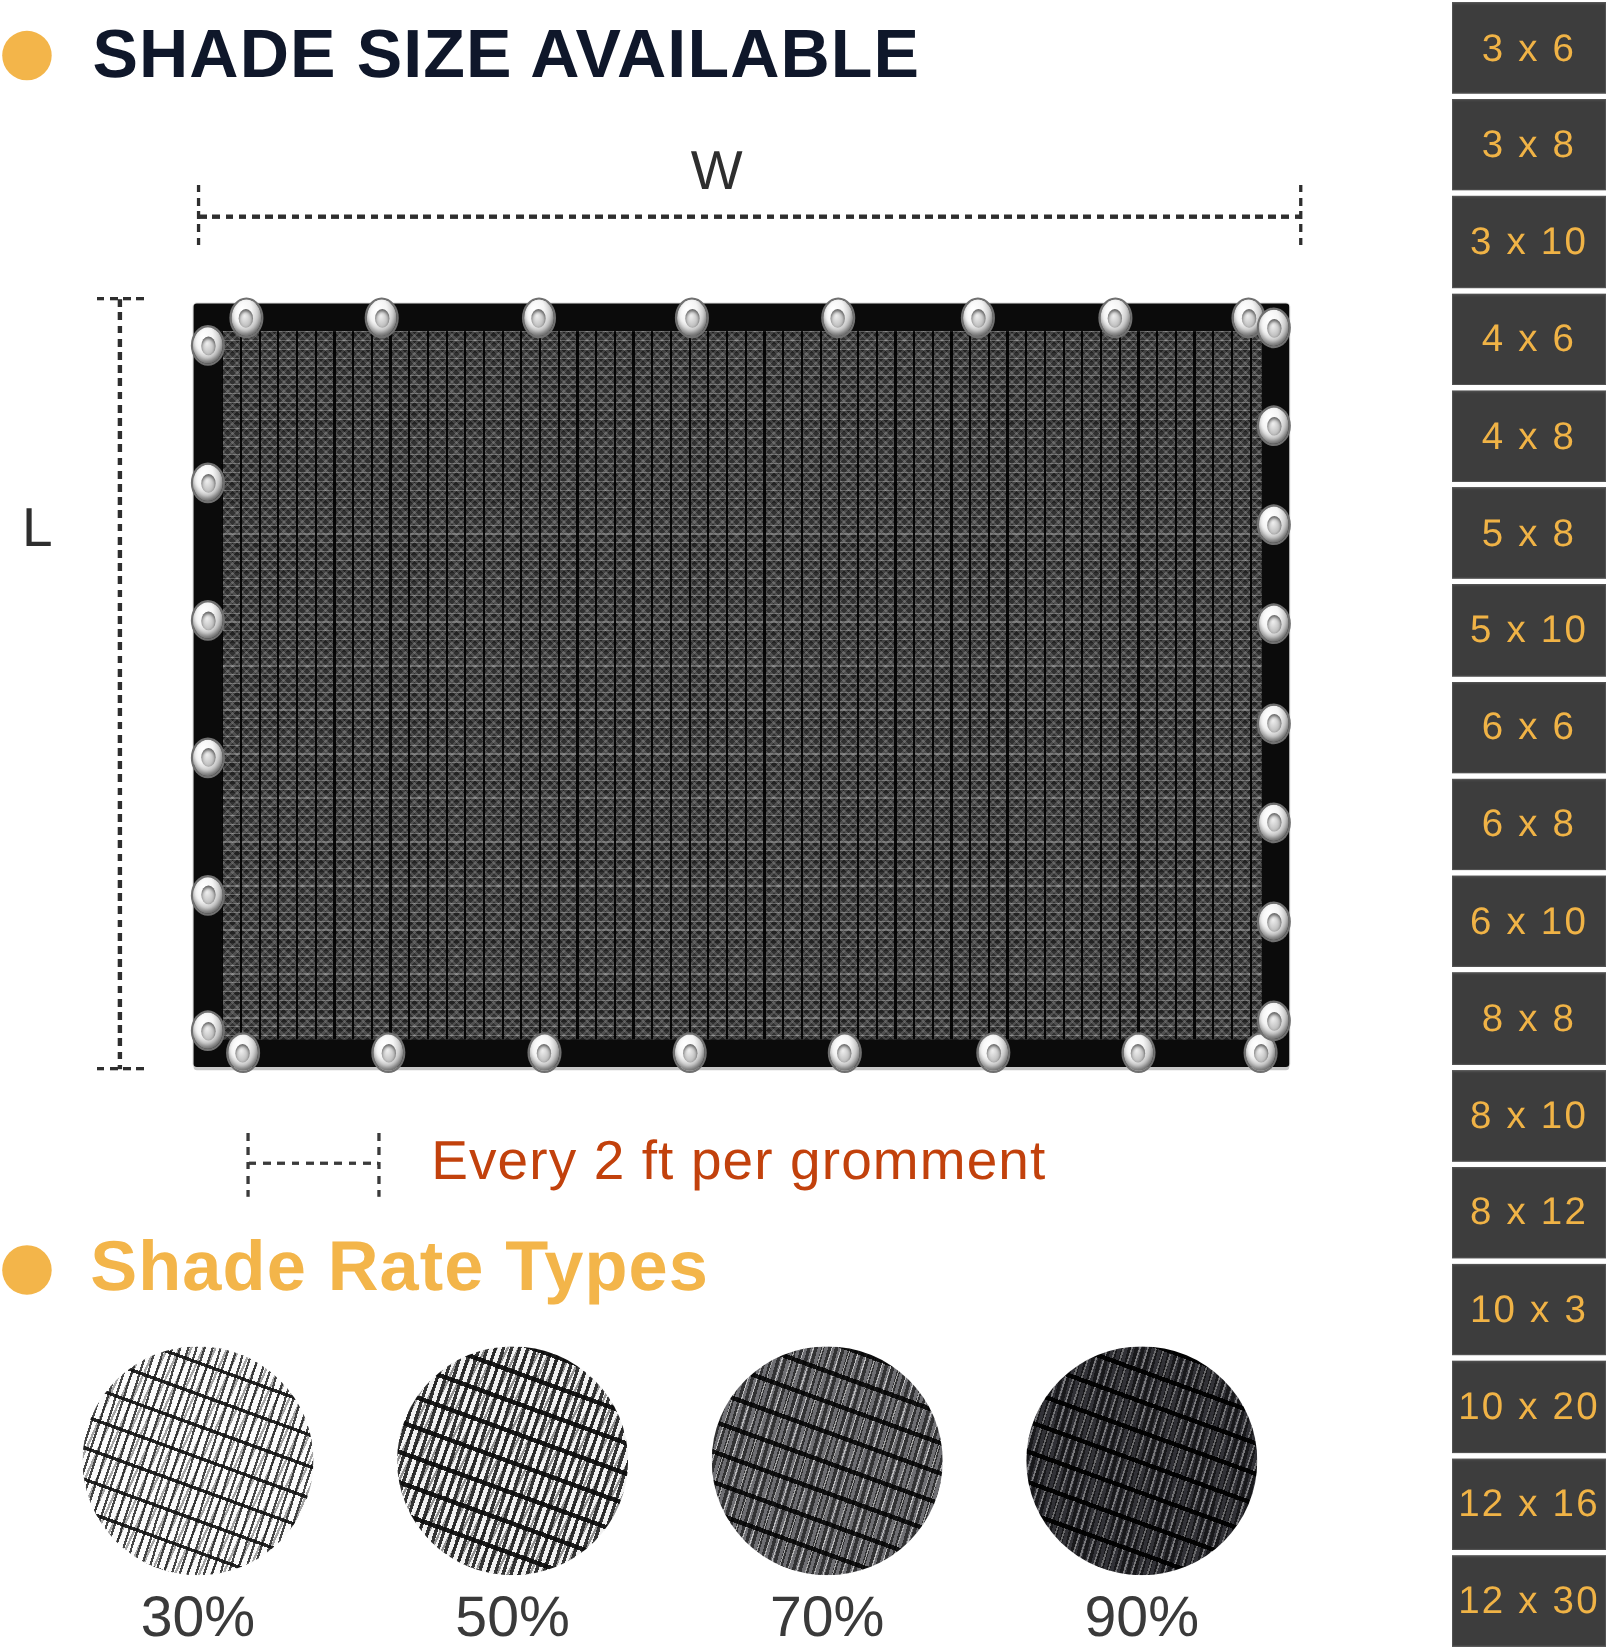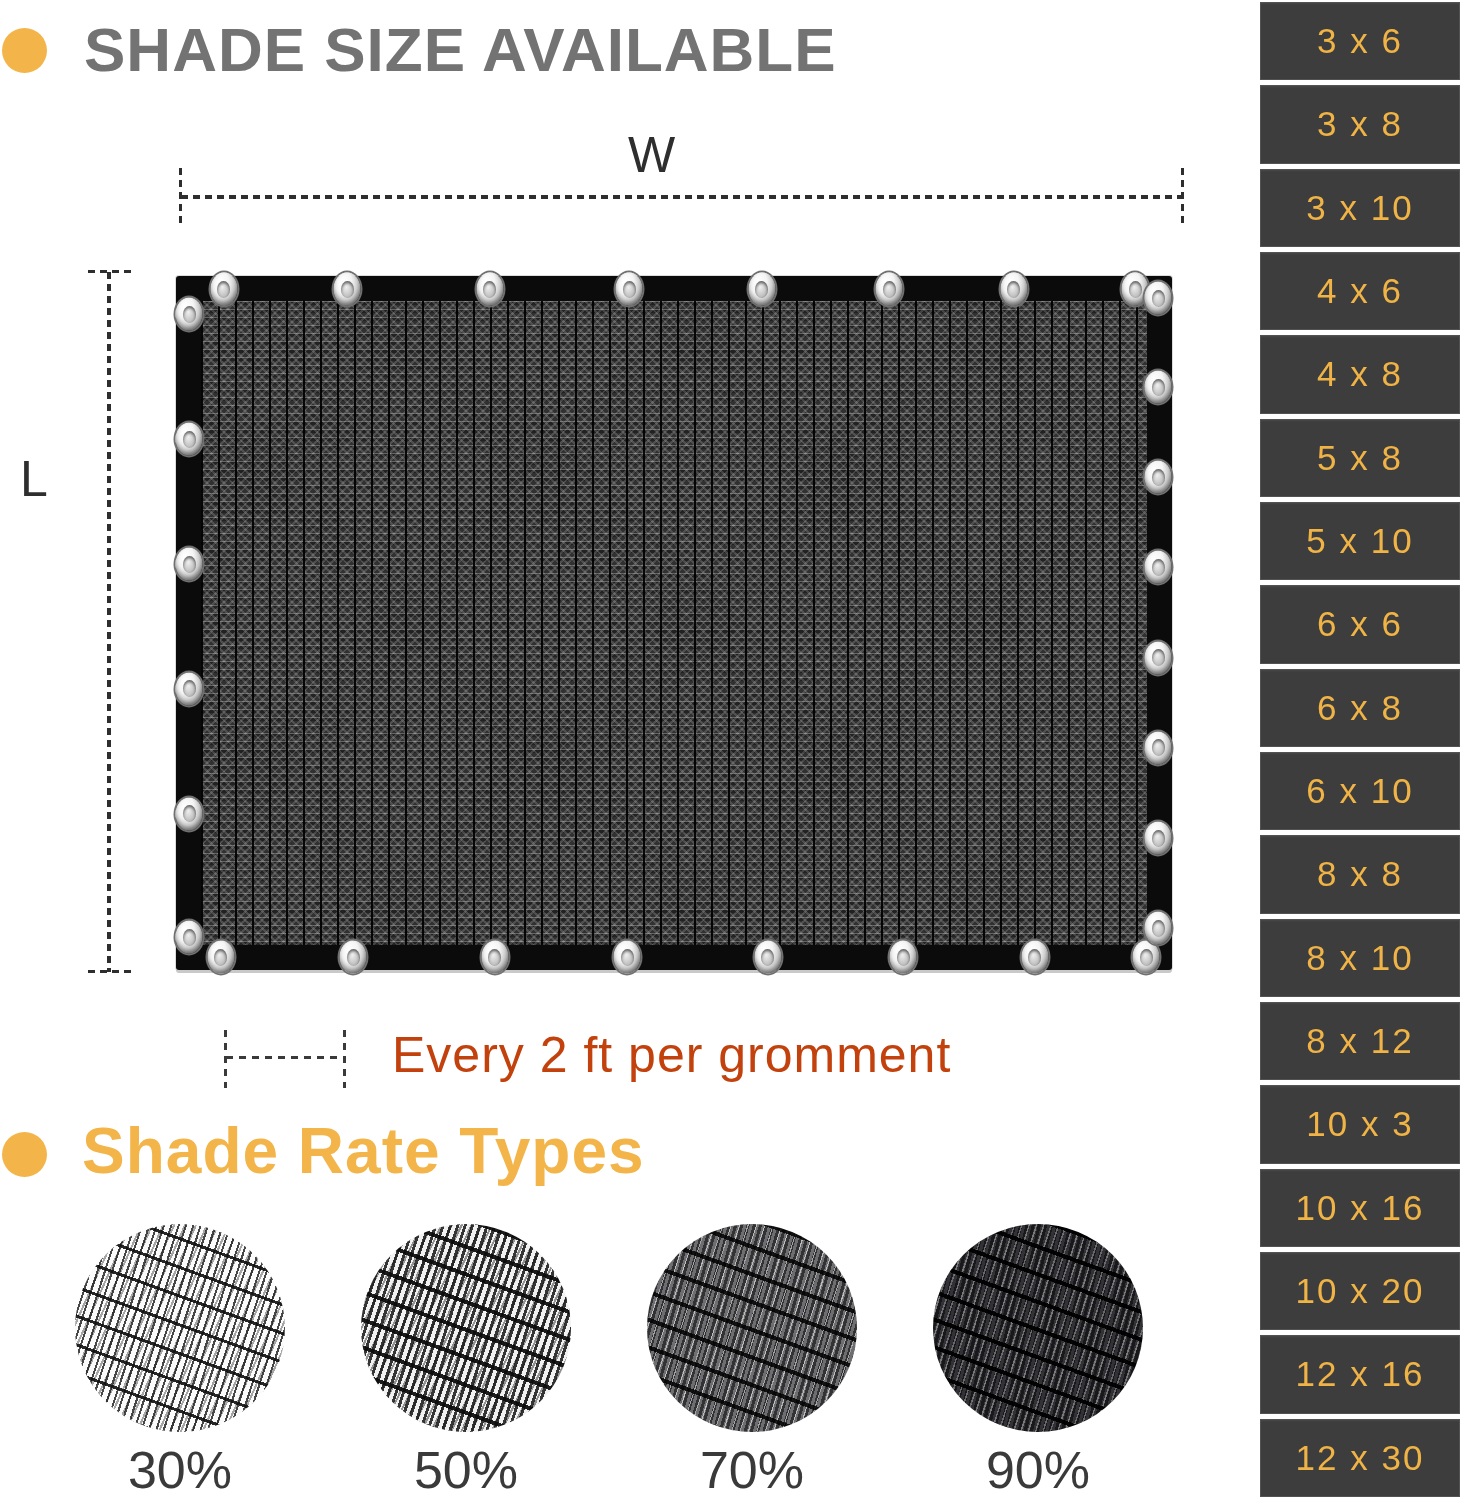--- a/index.html
+++ b/index.html
@@ -12,21 +12,21 @@
   }
   
   .bullet{
     position:absolute;width:45px;height:45px;border-radius:50%;
     background:#F3B54A;
   }
   .bullet.b1{left:2px;top:28px;}
   .bullet.b2{left:2px;top:1132px;}
   .h1{
     position:absolute;left:84px;top:14px;
-    font-size:62px;font-weight:bold;color:#737373;
+    font-size:62px;font-weight:bold;color:#0f172a;
     letter-spacing:1px;white-space:nowrap;
   }
   .h2{
     position:absolute;left:82px;top:1114px;
     font-size:64px;font-weight:bold;color:#F3B54A;
     letter-spacing:1px;white-space:nowrap;
   }
   
   .dim-label{position:absolute;color:#2e2e2e;font-size:50px;font-weight:400;}
   .w-label{left:628px;top:126px;}
@@ -100,21 +100,21 @@
   .c3{background:
       repeating-linear-gradient(20deg, rgba(0,0,0,.95) 0 4px, rgba(0,0,0,0) 4px 26px),
       repeating-linear-gradient(108deg, rgba(255,255,255,.35) 0 1.5px, rgba(0,0,0,0) 1.5px 7px),
       repeating-linear-gradient(104deg, rgba(0,0,0,.5) 0 3px, rgba(0,0,0,0) 3px 6px),
       #313136;}
   .swatch-label{
     margin-top:12px;font-size:52px;line-height:1;color:#3a3a3a;text-align:center;
   }
   
   .size-list{
-    position:absolute;right:0;top:0;width:200px;height:1500px;
+    position:absolute;right:0;top:0;width:140px;height:1500px;
     box-sizing:border-box;padding:2px 0 3px 0;
     display:flex;flex-direction:column;gap:5px;
   }
   .size-box{
     flex:1;background:#3D3D3D;
     display:flex;align-items:center;justify-content:center;
     box-shadow:inset 0 0 0 1px #525252, inset 0 2px 2px rgba(255,255,255,.06);
   }
   .size-box span{
     color:#F0B346;font-size:35px;letter-spacing:2px;white-space:nowrap;
@@ -298,23 +298,20 @@
       <div class="size-box">
         <span>8 x 10</span>
       </div>
       <div class="size-box">
         <span>8 x 12</span>
       </div>
       <div class="size-box">
         <span>10 x 3</span>
       </div>
       <div class="size-box">
-        <span>10 x 16</span>
-      </div>
-      <div class="size-box">
         <span>10 x 20</span>
       </div>
       <div class="size-box">
         <span>12 x 16</span>
       </div>
       <div class="size-box">
         <span>12 x 30</span>
       </div>
     </div>
 

